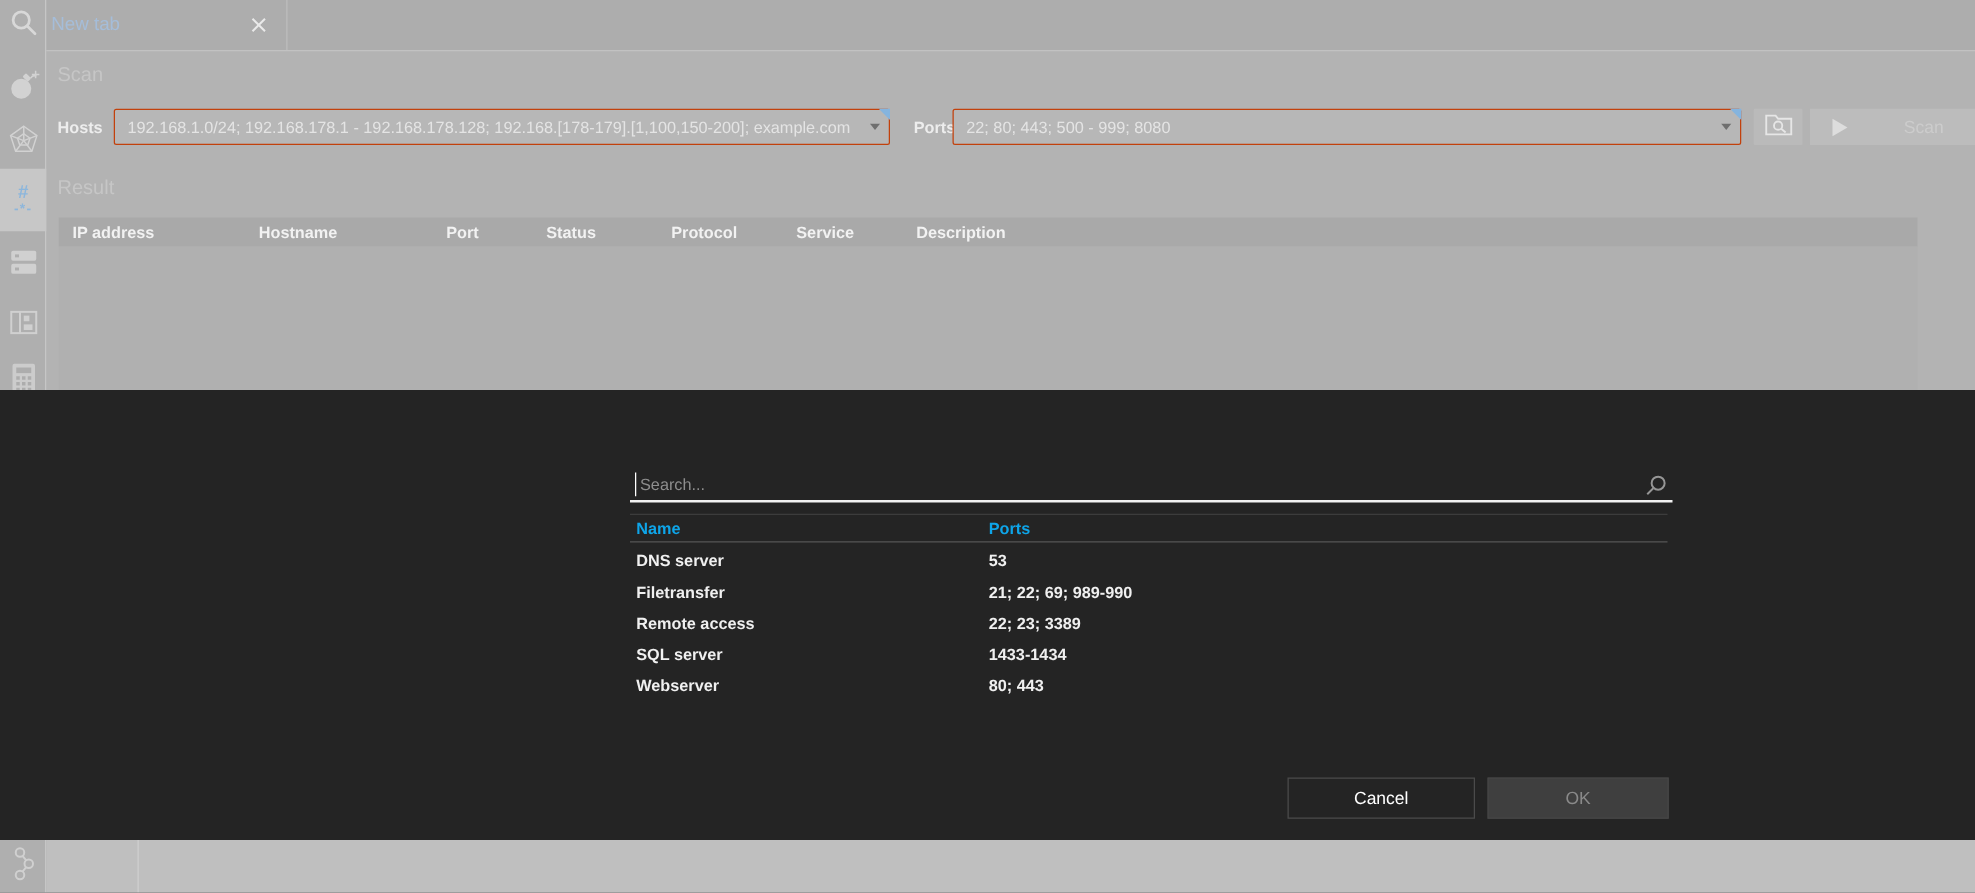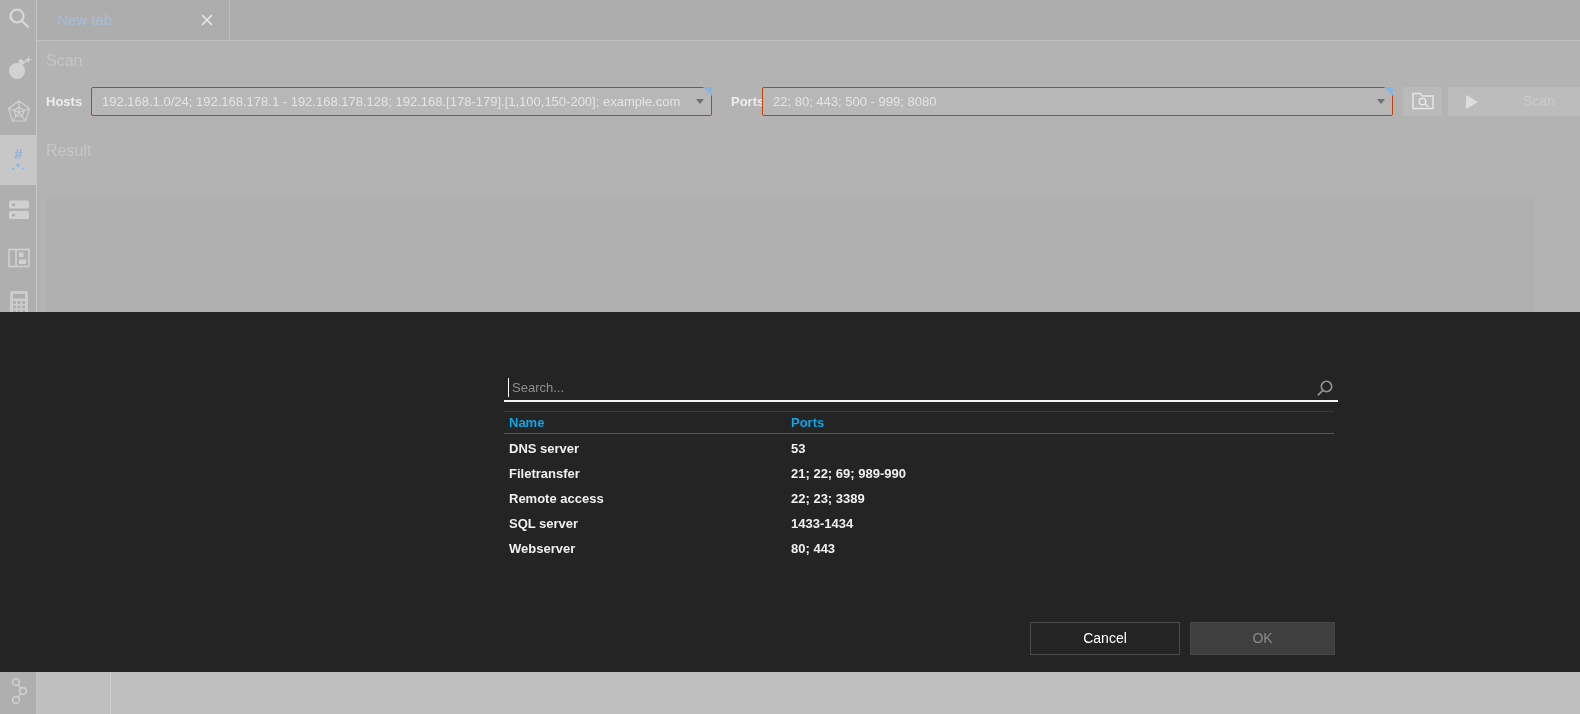--- a/index.html
+++ b/index.html
@@ -18,21 +18,21 @@
   .side-icon { position:absolute; left:0; width:37px; height:44px; display:flex; align-items:center; justify-content:center; cursor:pointer; }
   .side-icon.active { background:#c7c7c7; }
   .psicon { color:#8cb6dc; text-align:center; line-height:1.05; font-weight:bold; }
   .psicon .l1 { font-size:15px; display:block; }
   .psicon .l2 { font-size:11px; display:block; letter-spacing:1px; }
 
   
   .tabbar { position:absolute; left:37px; top:0; width:1543px; height:40px; background:#adadad; z-index:1; }
   .topline { position:absolute; left:0; top:40px; width:1580px; height:1px; background:#c2c2c2; z-index:1; }
   .tab { position:absolute; left:0; top:0; width:193px; height:40px; border-right:1px solid #bdbdbd; cursor:pointer; }
-  .tab-label { position:absolute; left:20px; top:0; line-height:40px; font-size:15px; color:#a5bdd9; }
+  .tab-label { position:absolute; left:4px; top:0; line-height:40px; font-size:15px; color:#a5bdd9; }
   .tab-close { position:absolute; right:14px; top:12px; width:16px; height:16px; cursor:pointer; }
 
   
   .section-title { position:absolute; font-size:16px; color:#c6c6c6; }
   .field-label { position:absolute; top:87px; height:29px; line-height:29px; font-size:13px; font-weight:bold; color:#ededed; }
   .combo { position:absolute; top:87px; height:29px; background:#b7b7b7; border:1px solid #c2410c; border-radius:2px; }
   .combo-text { position:absolute; left:10px; right:24px; top:0; height:27px; line-height:27px; font-size:13px; color:#e4e4e4; white-space:nowrap; overflow:hidden; }
   .combo-arrow { position:absolute; right:0; top:0; width:22px; height:27px; display:flex; align-items:center; justify-content:center; cursor:pointer; }
   .caret-down { width:0; height:0; border-left:4px solid transparent; border-right:4px solid transparent; border-top:5px solid #6f6f6f; }
   .combo-corner { position:absolute; top:-1px; right:-1px; width:0; height:0; border-top:9px solid #85b4de; border-left:9px solid transparent; }
@@ -205,20 +205,29 @@
   <div class="scan-btn">
     <span class="play">
       <svg width="18" height="18" viewBox="0 0 18 18">
           <polygon points="4,2 16,9 4,16" fill="#dddddd"></polygon>
         </svg>
     </span>
     <span class="lbl">Scan</span>
   </div>
 
   <div class="section-title" style="left:46px; top:142px;">Result</div>
+  <div class="result-header">
+      <span class="rcol" style="left: 11px;">IP address</span>
+      <span class="rcol" style="left: 160px;">Hostname</span>
+      <span class="rcol" style="left: 310px;">Port</span>
+      <span class="rcol" style="left: 390px;">Status</span>
+      <span class="rcol" style="left: 490px;">Protocol</span>
+      <span class="rcol" style="left: 590px;">Service</span>
+      <span class="rcol" style="left: 686px;">Description</span>
+    </div>
   <div class="result-body"></div>
 
   <div class="dialog">
 
     <div class="dlg-search">
       <span class="dlg-caret"></span>
       <span class="dlg-placeholder">Search...</span>
       <span class="dlg-search-icon">
         <svg width="19" height="19" viewBox="0 0 19 19" fill="none" stroke="#969696" stroke-width="1.6">
             <circle cx="11.5" cy="7.5" r="5.2"></circle>

